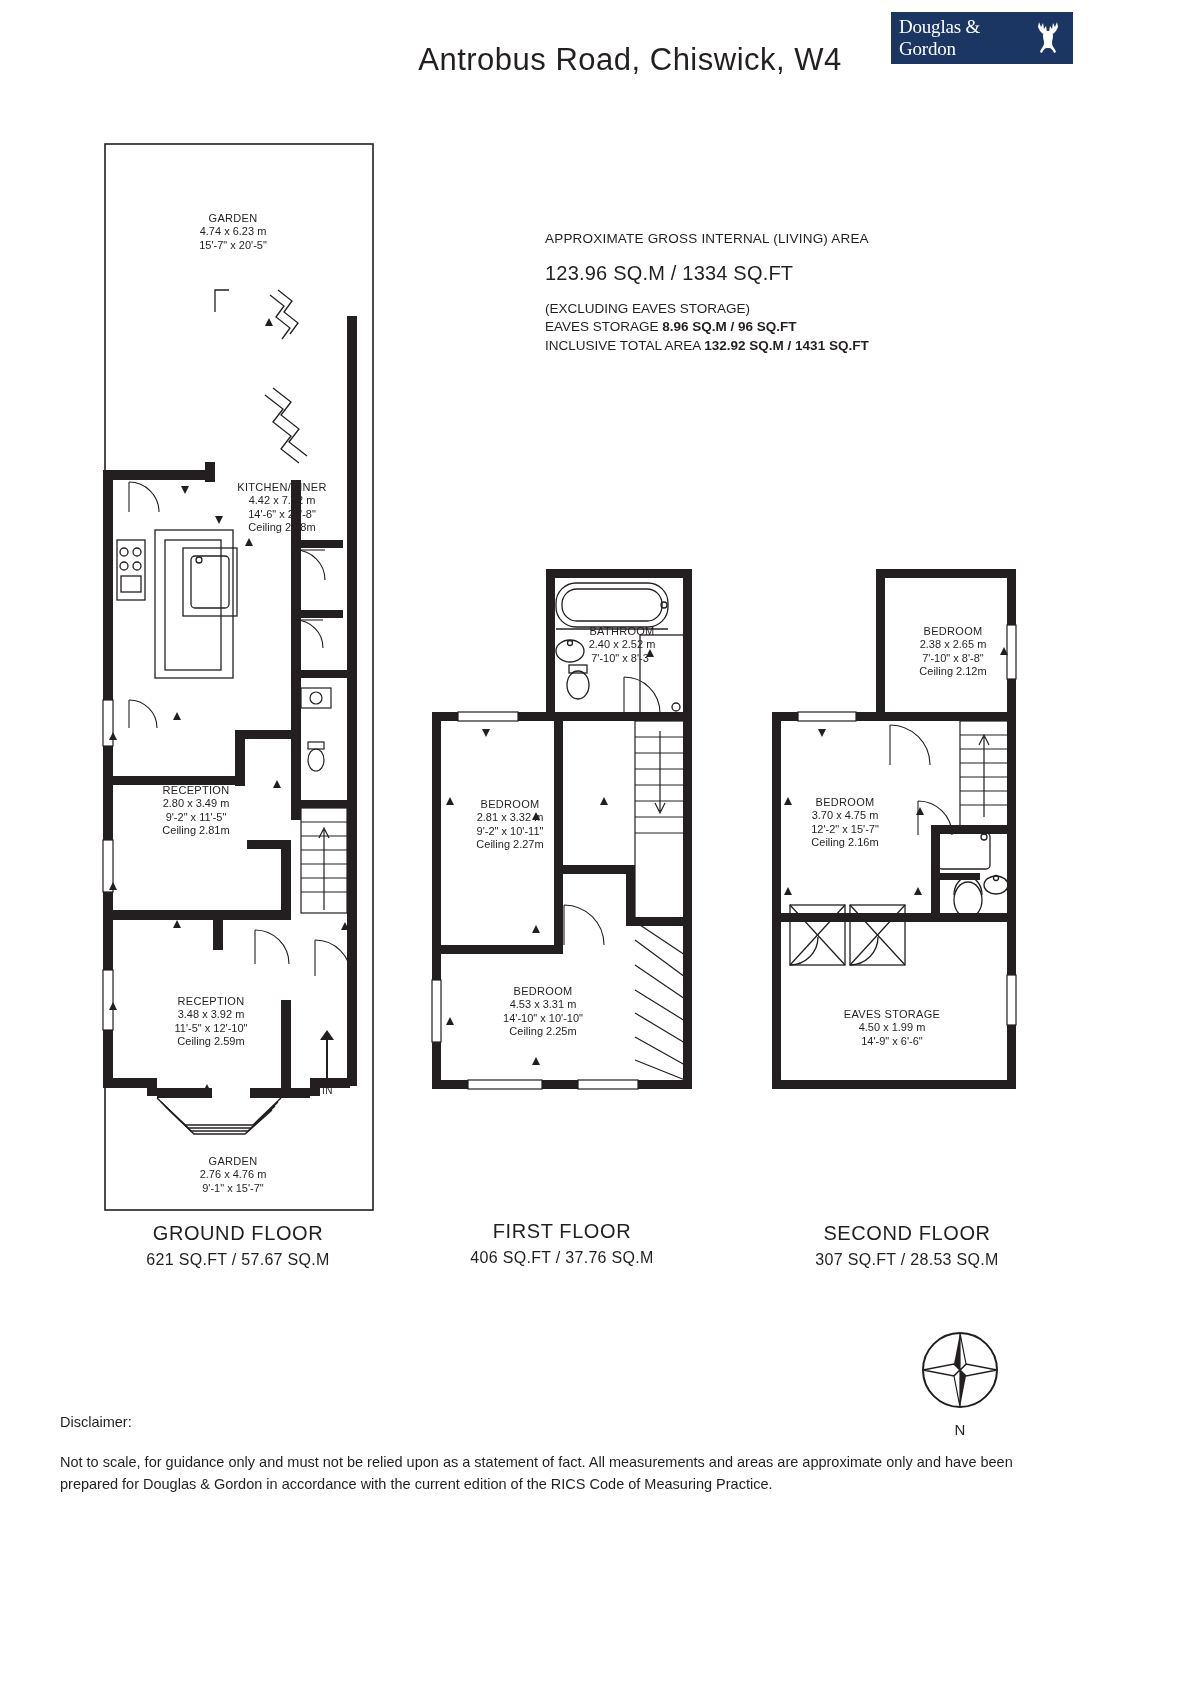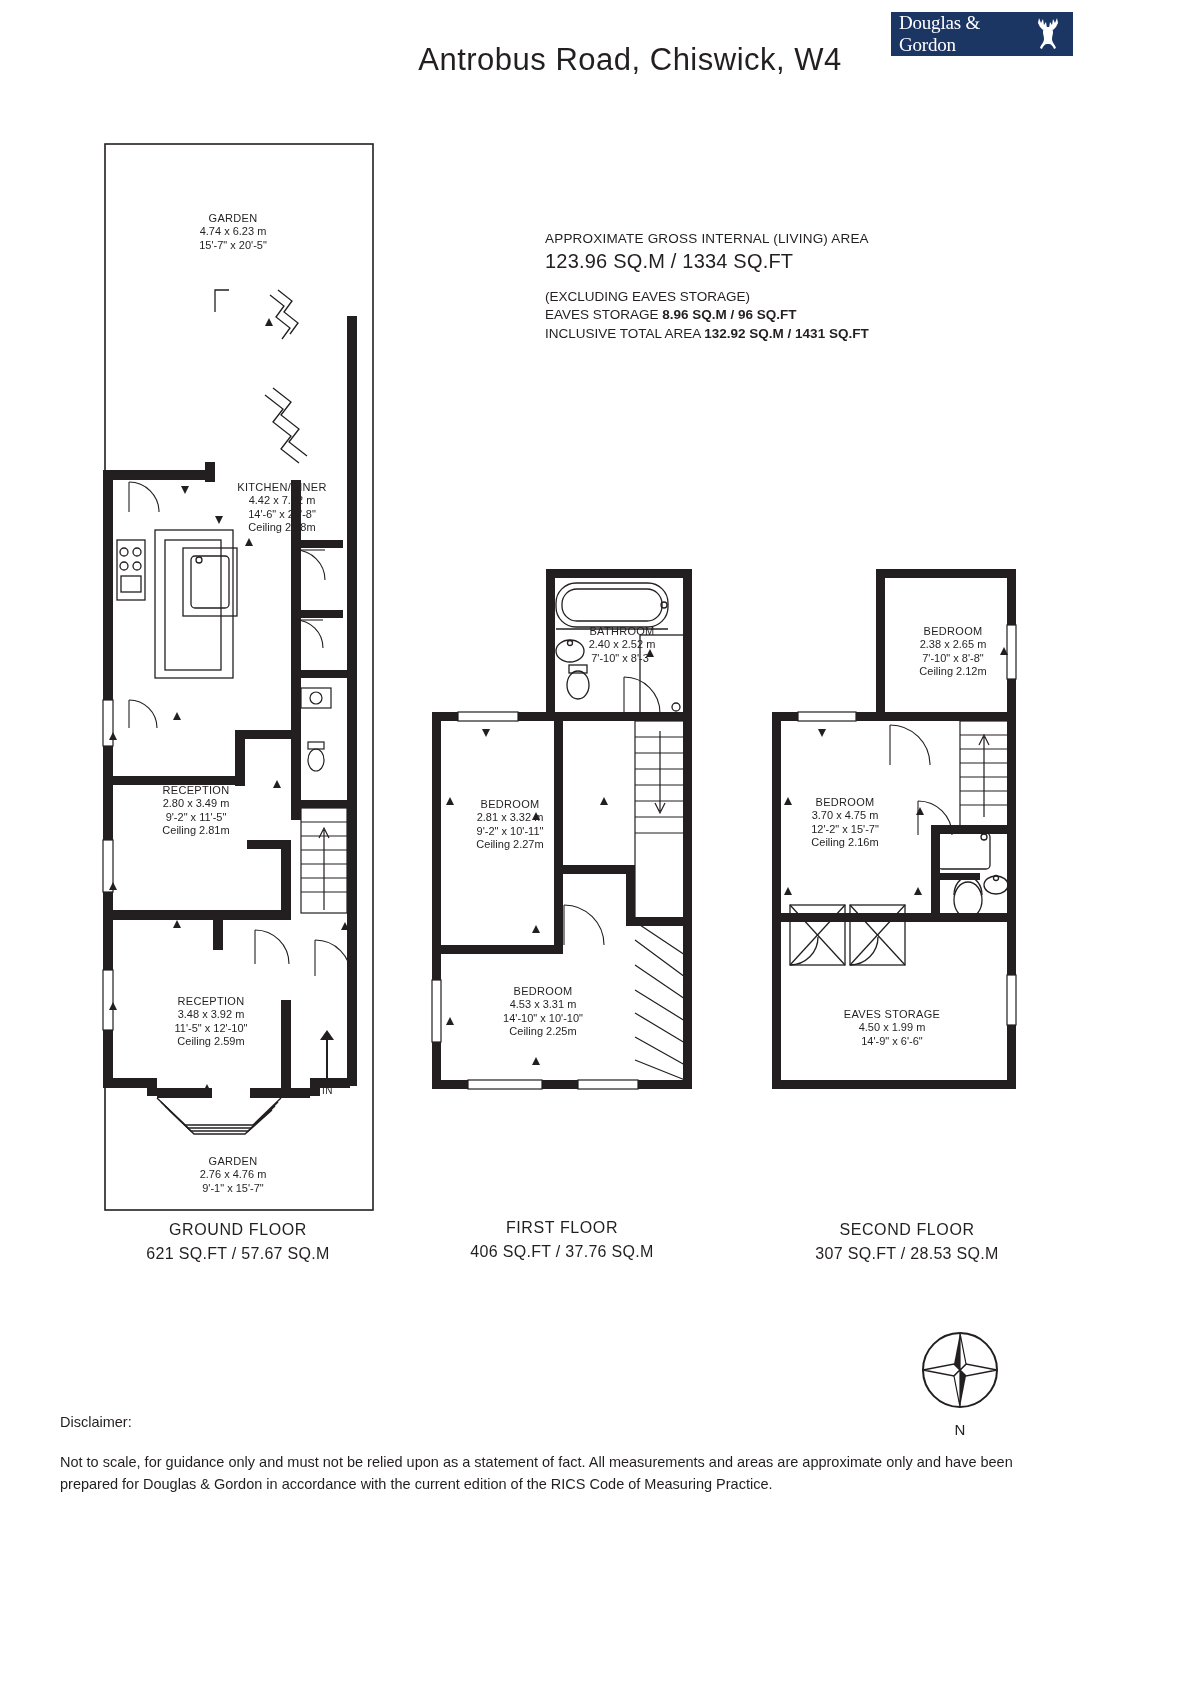--- a/index.html
+++ b/index.html
@@ -18,21 +18,21 @@
   .page {
     position: absolute;
     left: 0; top: 0;
     width: 1200px; height: 1697px;
   }
 
   
   .logo-box {
     position: absolute;
     left: 891px; top: 12px;
-    width: 182px; height: 44px;
+    width: 182px; height: 52px;
     background: #1c3664;
     display: flex;
     align-items: center;
     padding: 0 8px;
     box-sizing: border-box;
   }
   .logo-text {
     color: #ffffff;
     font-size: 19px;
     letter-spacing: -0.2px;
@@ -55,21 +55,21 @@
   .title-inner { padding-left: 60px; margin-top: 16px; }
 
   
   .area-block {
     position: absolute;
     left: 545px; top: 230px;
     width: 420px;
     line-height: 1.35;
   }
   .area-block .l1 { font-size: 13.5px; letter-spacing: 0.2px; }
-  .area-block .l2 { font-size: 20px; margin-top: 0; letter-spacing: 0.2px; }
+  .area-block .l2 { font-size: 20px; margin-top: 12px; letter-spacing: 0.2px; }
   .area-block .l3 { font-size: 13.5px; margin-top: 13px; }
   .area-block .l4 { font-size: 13.5px; }
   .area-block .l5 { font-size: 13.5px; }
   .area-block b { font-weight: bold; }
 
   
   .plan {
     position: absolute;
   }
   .plan svg { display: block; }
@@ -86,21 +86,21 @@
   }
   .rlabel .nm { letter-spacing: 0.3px; }
 
   
   .fcap {
     position: absolute;
     text-align: center;
     transform: translateX(-50%);
     line-height: 1.5;
   }
-  .fcap .a { font-size: 16px; letter-spacing: 0.6px; }
+  .fcap .a { font-size: 20px; letter-spacing: 0.6px; }
   .fcap .b { font-size: 16px; letter-spacing: 0.3px; }
 
   
   .inmark {
     position: absolute;
     font-size: 10px;
     letter-spacing: 0.5px;
   }
 
   

